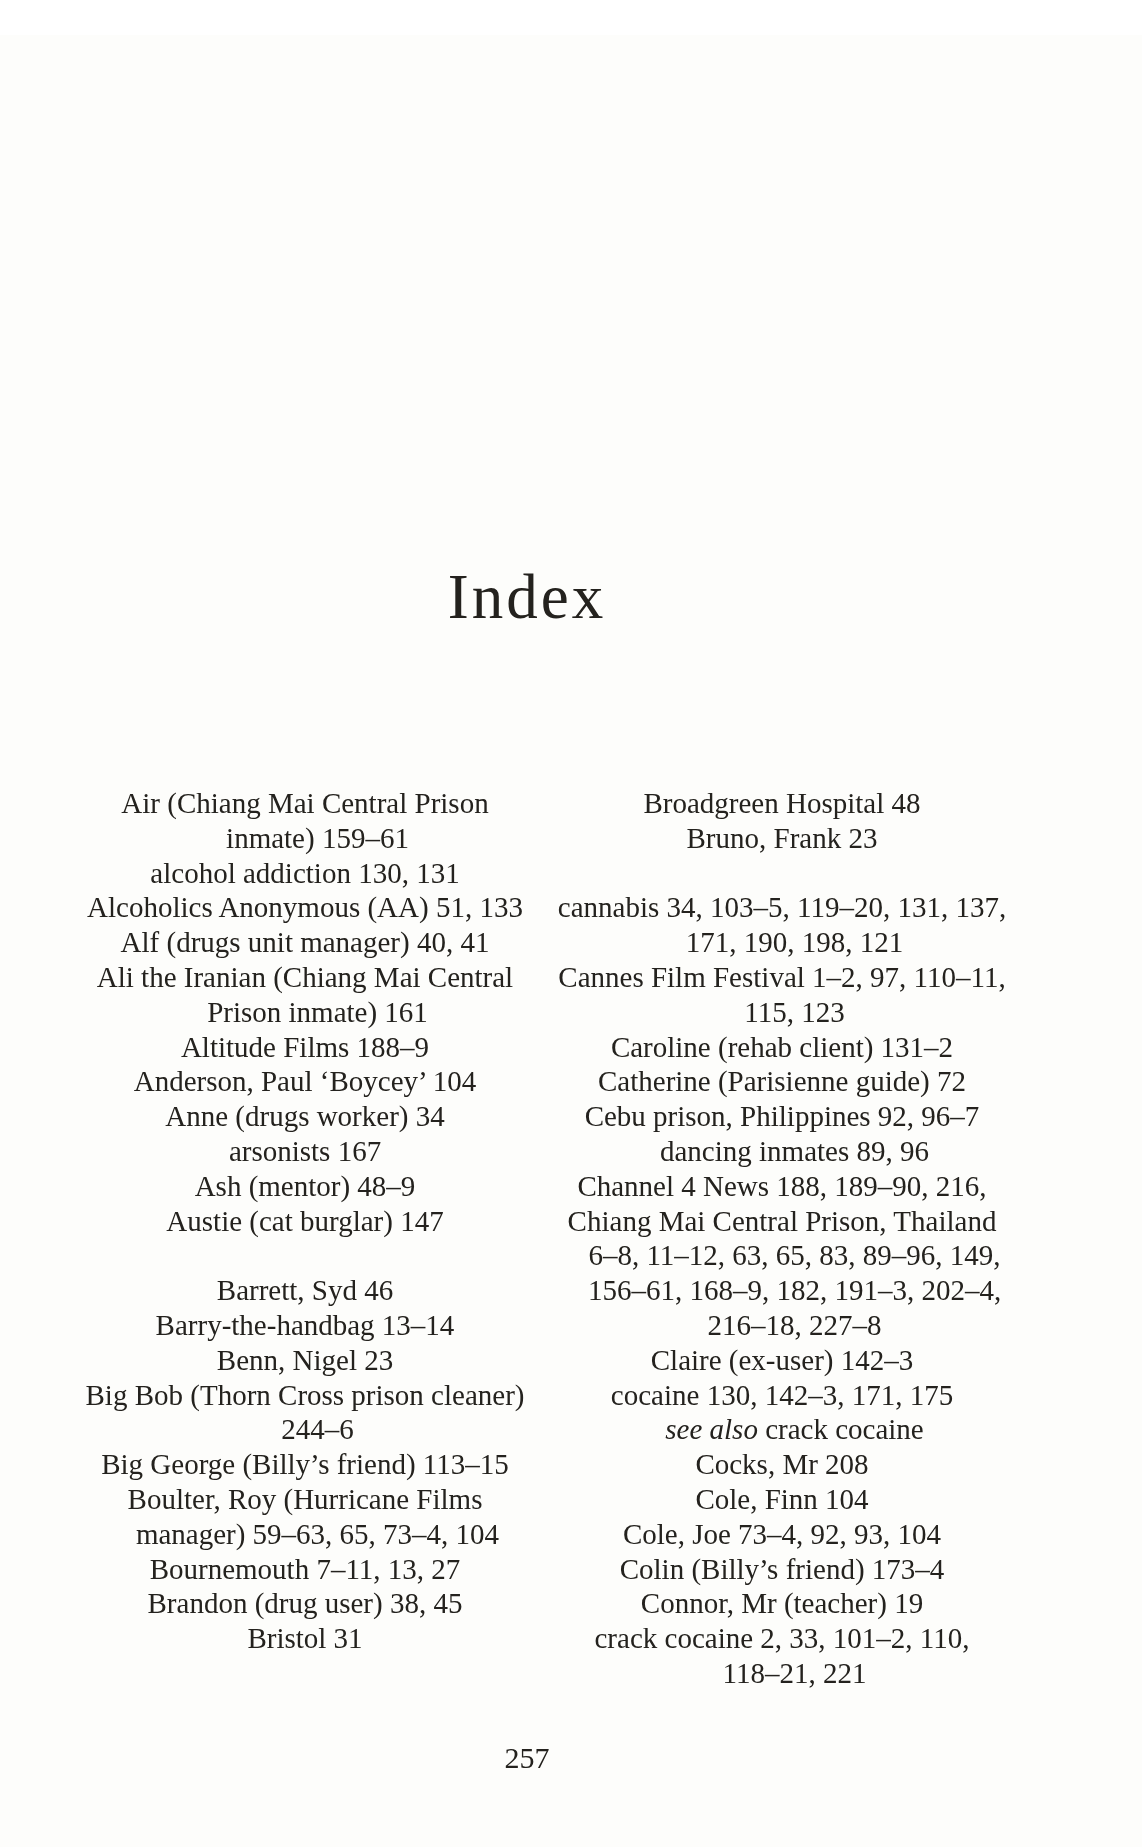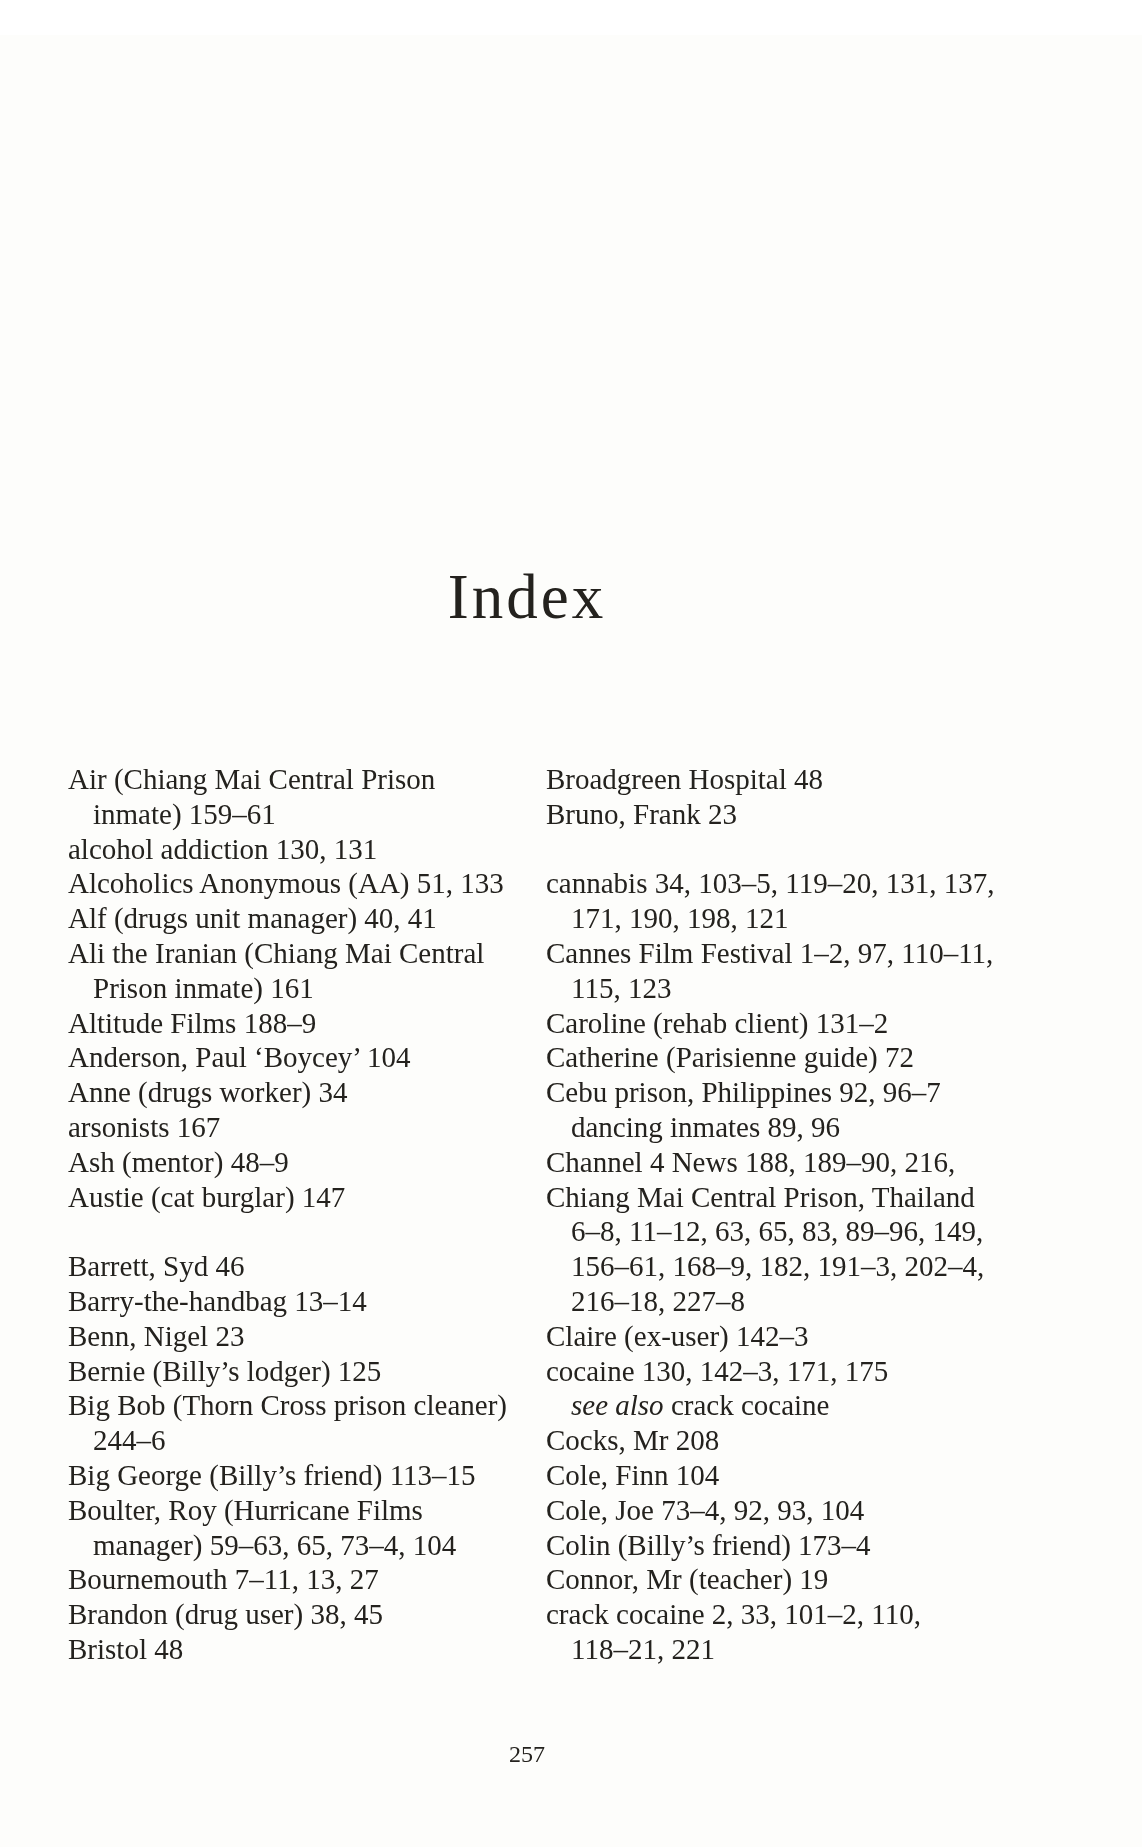--- a/index.html
+++ b/index.html
@@ -24,40 +24,41 @@
     width: 918px;
     margin: 0;
     text-align: center;
     font-size: 63px;
     line-height: 1;
     font-weight: 400;
     letter-spacing: 3px;
   }
   .column {
     position: absolute;
-    top: 727px;
+    top: 751px;
     font-size: 29px;
     line-height: 34.8px;
+    text-align: center;
   }
   .col-left  { left: 68px;  width: 474px; }
   .col-right { left: 546px; width: 472px; }
   .line {
     height: 34.8px;
     white-space: nowrap;
   }
   .line.indent { padding-left: 25px; }
   .line.blank  {  }
   .line i { font-style: italic; }
   .pagenum {
     position: absolute;
     top: 1706px;
     left: 68px;
     width: 918px;
     text-align: center;
-    font-size: 24px;
+    font-size: 30px;
     line-height: 1.15;
   }
 </style>
 </head>
 <body>
 
 <div class="page" style="background: rgb(253, 253, 251); color: rgb(36, 34, 30);">
   <h1 class="title">Index</h1>
   <div class="column col-left">
       <div class="line">Air (Chiang Mai Central Prison</div>
@@ -70,29 +71,28 @@
       <div class="line">Altitude Films 188–9</div>
       <div class="line">Anderson, Paul ‘Boycey’ 104</div>
       <div class="line">Anne (drugs worker) 34</div>
       <div class="line">arsonists 167</div>
       <div class="line">Ash (mentor) 48–9</div>
       <div class="line">Austie (cat burglar) 147</div>
       <div class="line blank"></div>
       <div class="line">Barrett, Syd 46</div>
       <div class="line">Barry-the-handbag 13–14</div>
       <div class="line">Benn, Nigel 23</div>
-      <div class="line">Bernie (Billy’s lodger) 125</div>
       <div class="line">Big Bob (Thorn Cross prison cleaner)</div>
       <div class="line indent">244–6</div>
       <div class="line">Big George (Billy’s friend) 113–15</div>
       <div class="line">Boulter, Roy (Hurricane Films</div>
       <div class="line indent">manager) 59–63, 65, 73–4, 104</div>
       <div class="line">Bournemouth 7–11, 13, 27</div>
       <div class="line">Brandon (drug user) 38, 45</div>
-      <div class="line">Bristol 48</div>
+      <div class="line">Bristol 31</div>
     </div>
   <div class="column col-right">
       <div class="line">Broadgreen Hospital 48</div>
       <div class="line">Bruno, Frank 23</div>
       <div class="line blank"></div>
       <div class="line">cannabis 34, 103–5, 119–20, 131, 137,</div>
       <div class="line indent">171, 190, 198, 121</div>
       <div class="line">Cannes Film Festival 1–2, 97, 110–11,</div>
       <div class="line indent">115, 123</div>
       <div class="line">Caroline (rehab client) 131–2</div>

